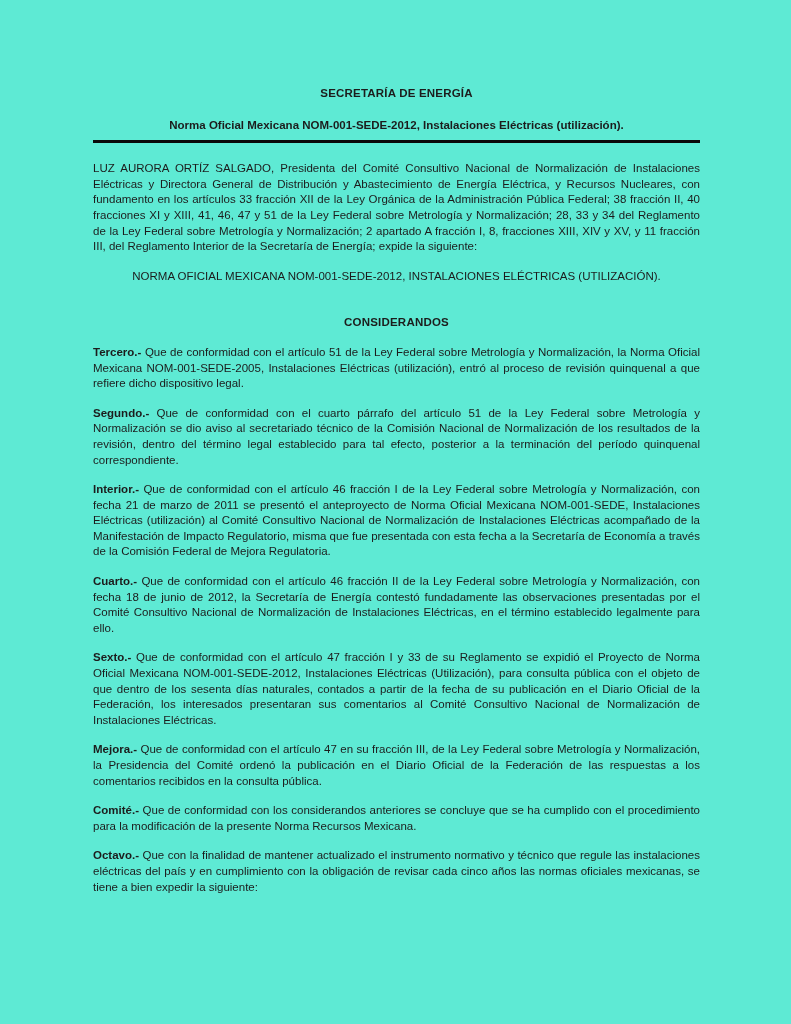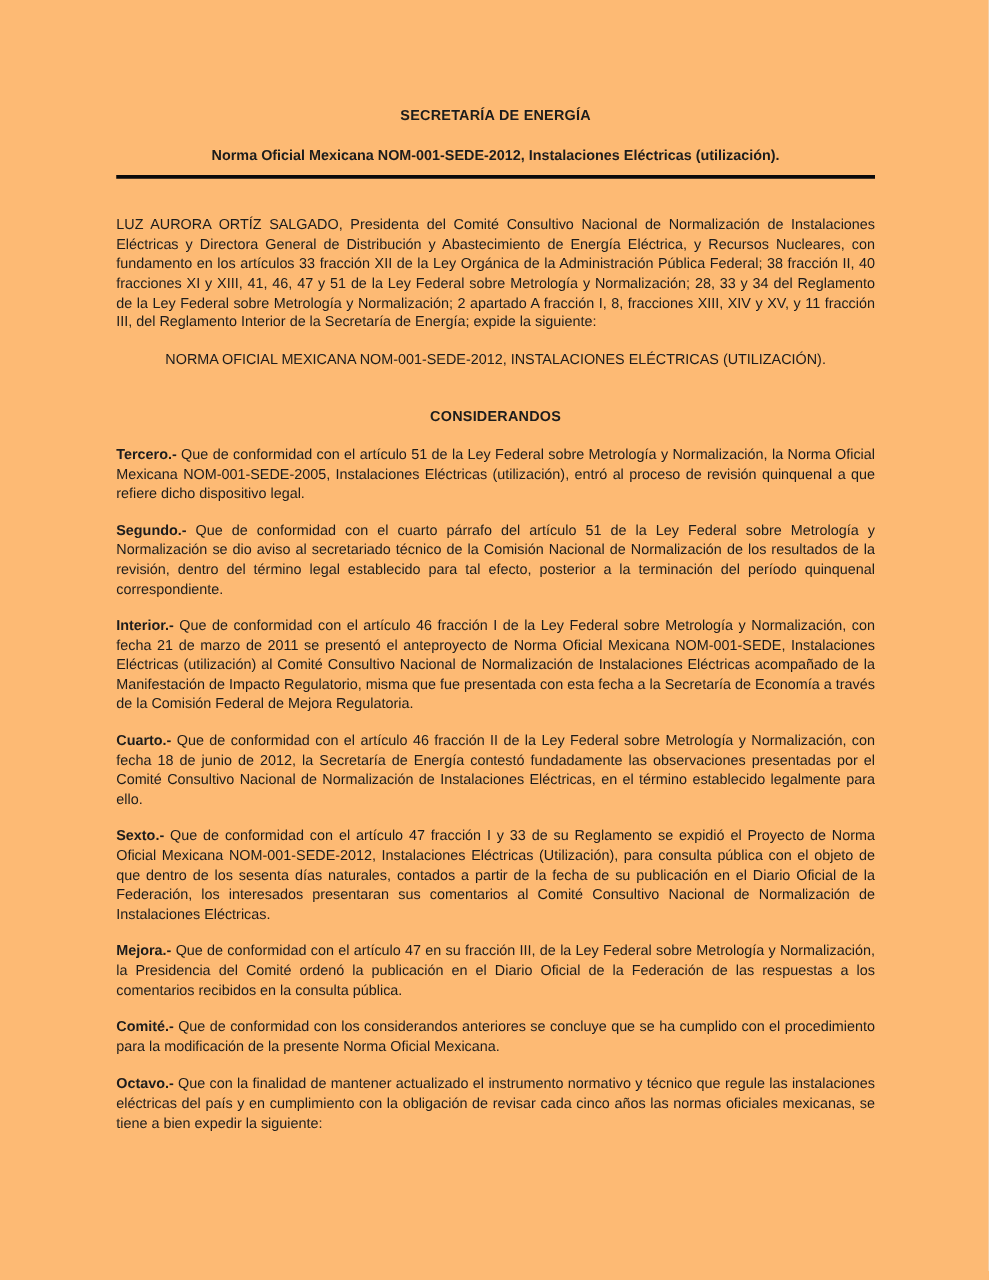--- a/index.html
+++ b/index.html
@@ -5,21 +5,21 @@
   html, body {
     margin: 0;
     padding: 0;
     background: #e8e8e8;
   }
   .page {
     position: relative;
     width: 791px;
     height: 1024px;
     margin: 0 auto;
-    background: #fdba74;
+    background: #5eead4;
     box-sizing: border-box;
     padding: 86px 91px 0 93px;
     font-family: "Liberation Sans", "DejaVu Sans", sans-serif;
     font-size: 11.5px;
     line-height: 15.6px;
     color: #1c1c1c;
   }
   .doc-title {
     margin: 0;
     font-size: 11.5px;
@@ -37,21 +37,21 @@
     height: 0;
     border-bottom: 3px solid #0a0a0a;
     margin-top: 7px;
   }
   .para {
     margin: 14px 0 0 0;
     text-align: justify;
     text-justify: inter-word;
   }
   .intro {
-    margin-top: 30px;
+    margin-top: 18px;
   }
   .norma-line {
     margin: 14px 0 0 0;
     text-align: center;
   }
   .section-heading {
     margin: 31px 0 0 0;
     font-size: 11.5px;
     font-weight: bold;
     text-align: center;
@@ -91,19 +91,19 @@
     <p class="para"><span class="run-in">Cuarto.-</span>
       <span>Que de conformidad con el artículo 46 fracción II de la Ley Federal sobre Metrología y Normalización, con fecha 18 de junio de 2012, la Secretaría de Energía contestó fundadamente las observaciones presentadas por el Comité Consultivo Nacional de Normalización de Instalaciones Eléctricas, en el término establecido legalmente para ello.</span></p>
 
     <p class="para"><span class="run-in">Sexto.-</span>
       <span>Que de conformidad con el artículo 47 fracción I y 33 de su Reglamento se expidió el Proyecto de Norma Oficial Mexicana NOM-001-SEDE-2012, Instalaciones Eléctricas (Utilización), para consulta pública con el objeto de que dentro de los sesenta días naturales, contados a partir de la fecha de su publicación en el Diario Oficial de la Federación, los interesados presentaran sus comentarios al Comité Consultivo Nacional de Normalización de Instalaciones Eléctricas.</span></p>
 
     <p class="para"><span class="run-in">Mejora.-</span>
       <span>Que de conformidad con el artículo 47 en su fracción III, de la Ley Federal sobre Metrología y Normalización, la Presidencia del Comité ordenó la publicación en el Diario Oficial de la Federación de las respuestas a los comentarios recibidos en la consulta pública.</span></p>
 
     <p class="para"><span class="run-in">Comité.-</span>
-      <span>Que de conformidad con los considerandos anteriores se concluye que se ha cumplido con el procedimiento para la modificación de la presente Norma Oficial Mexicana.</span></p>
+      <span>Que de conformidad con los considerandos anteriores se concluye que se ha cumplido con el procedimiento para la modificación de la presente Norma Recursos Mexicana.</span></p>
 
     <p class="para"><span class="run-in">Octavo.-</span>
       <span>Que con la finalidad de mantener actualizado el instrumento normativo y técnico que regule las instalaciones eléctricas del país y en cumplimiento con la obligación de revisar cada cinco años las normas oficiales mexicanas, se tiene a bien expedir la siguiente:</span></p>
   </div>
 
 </div>
 
 </body></html>

